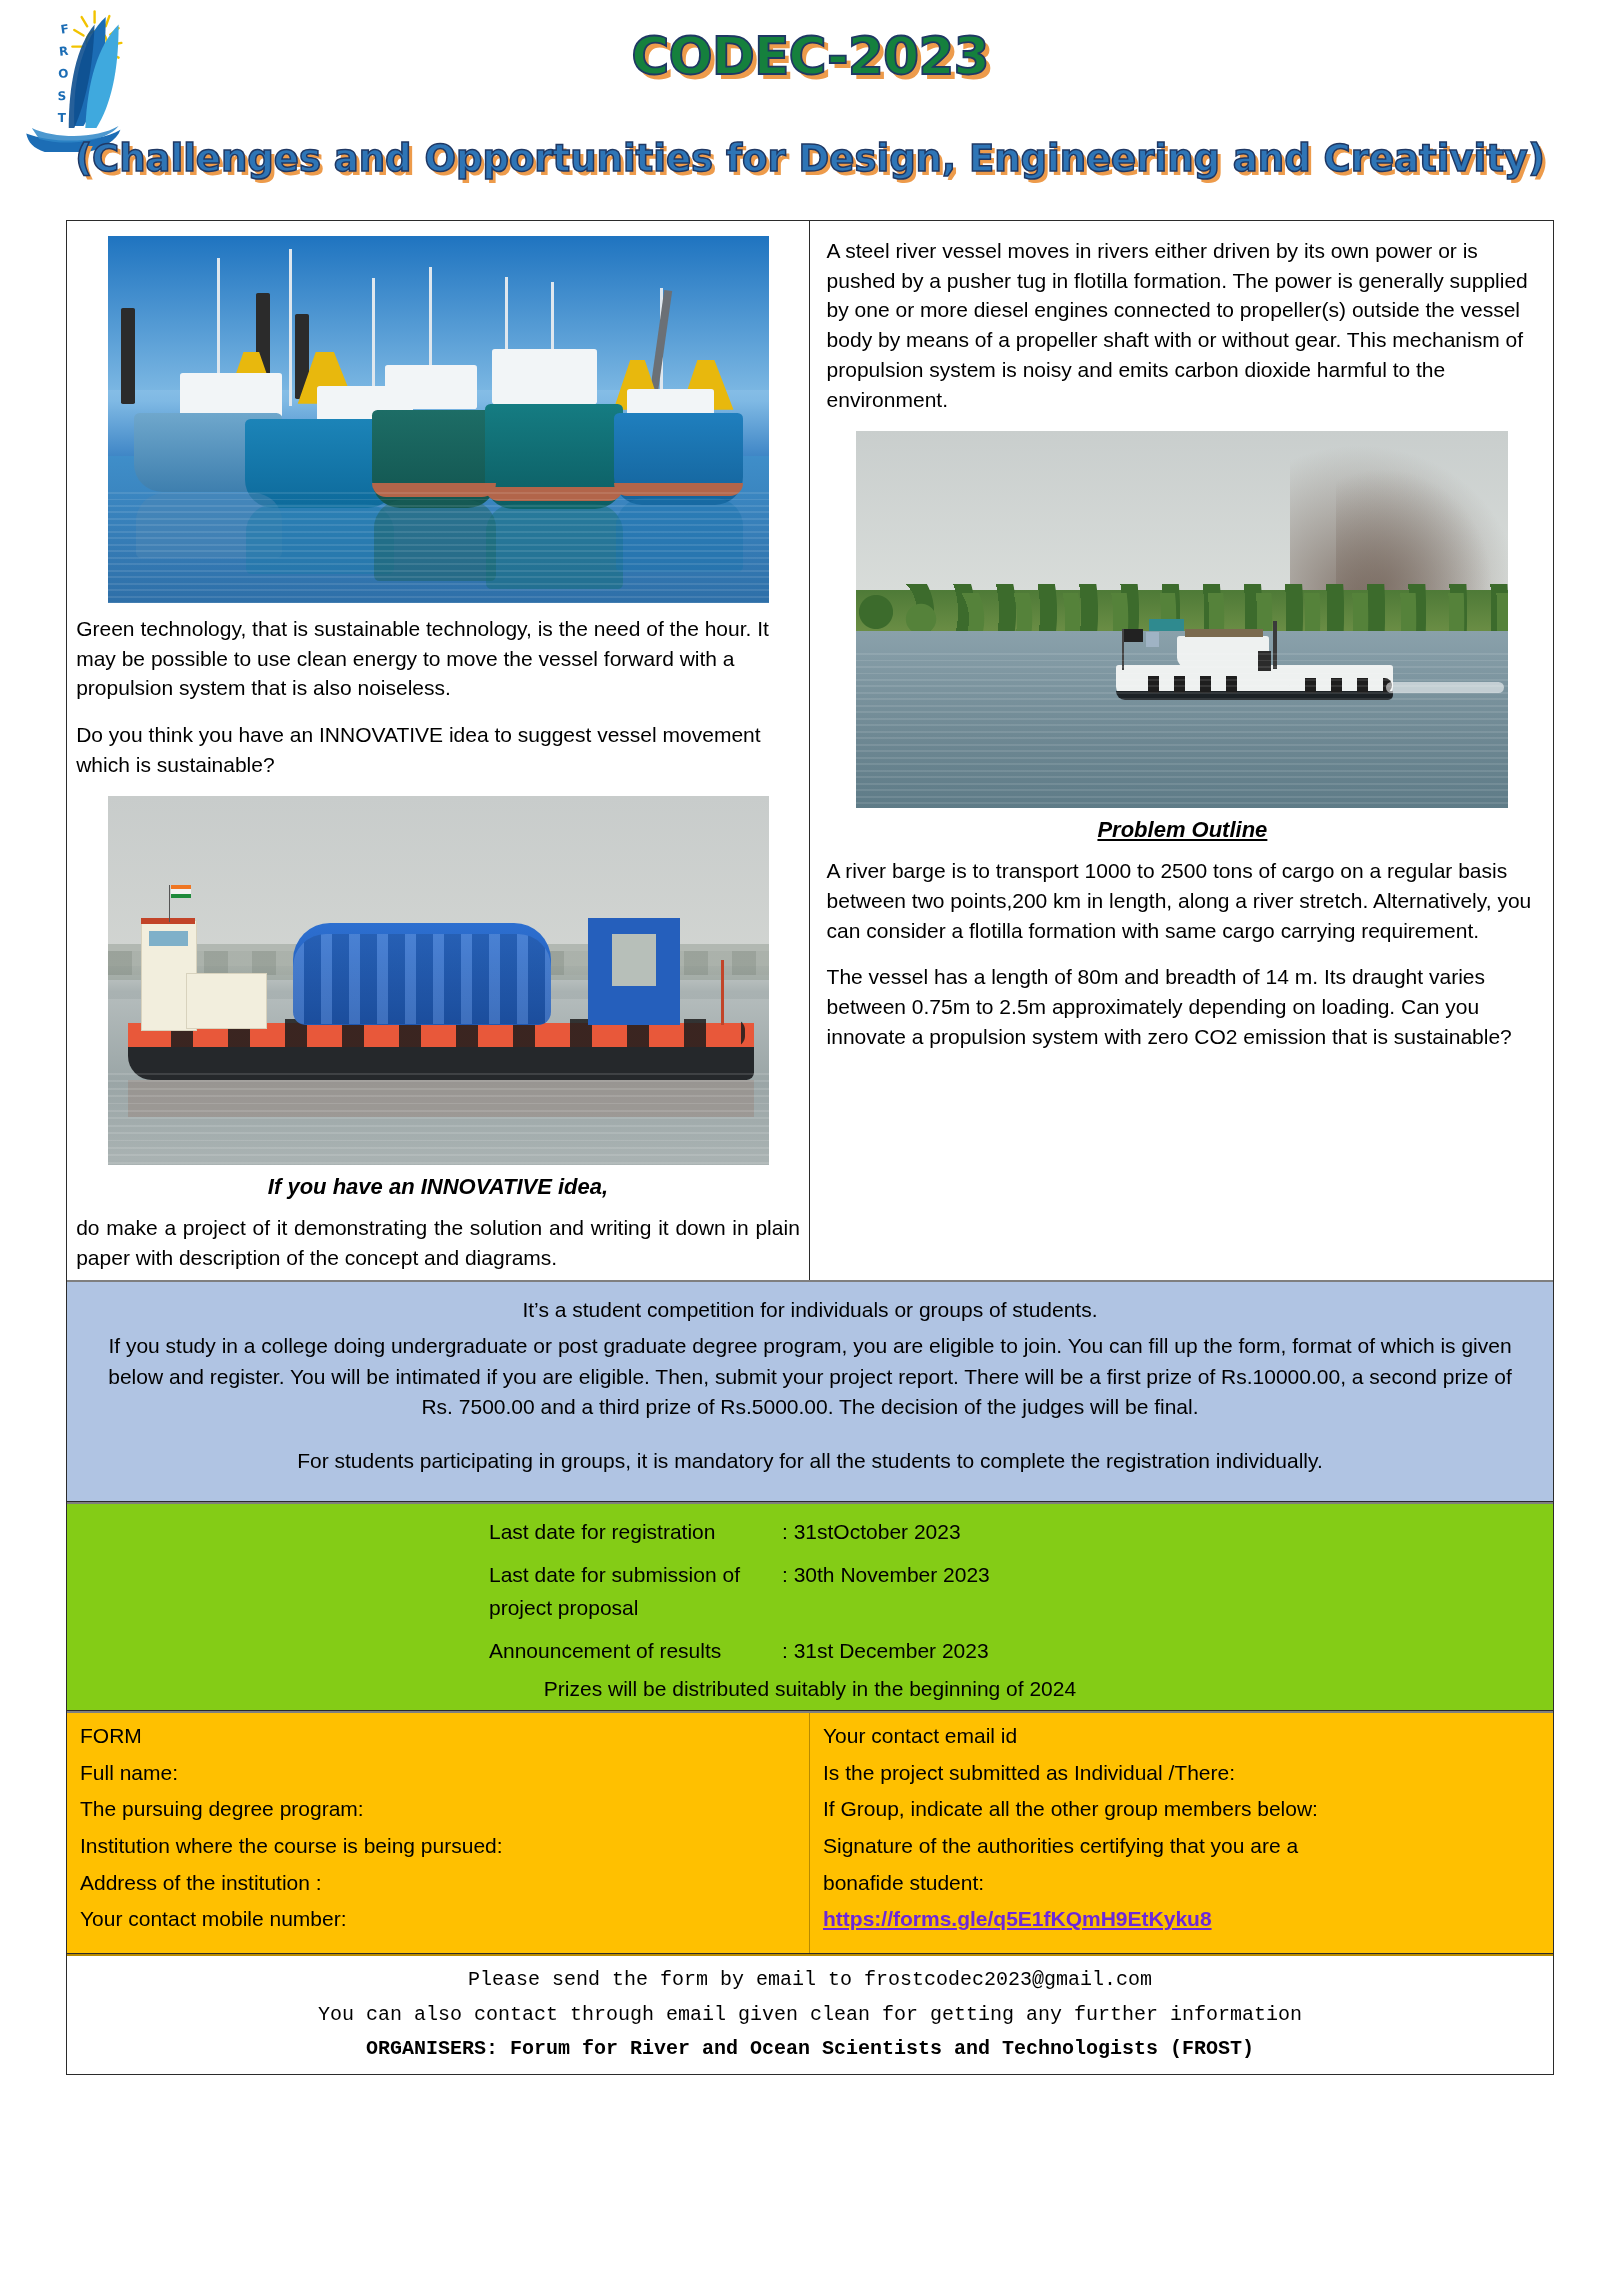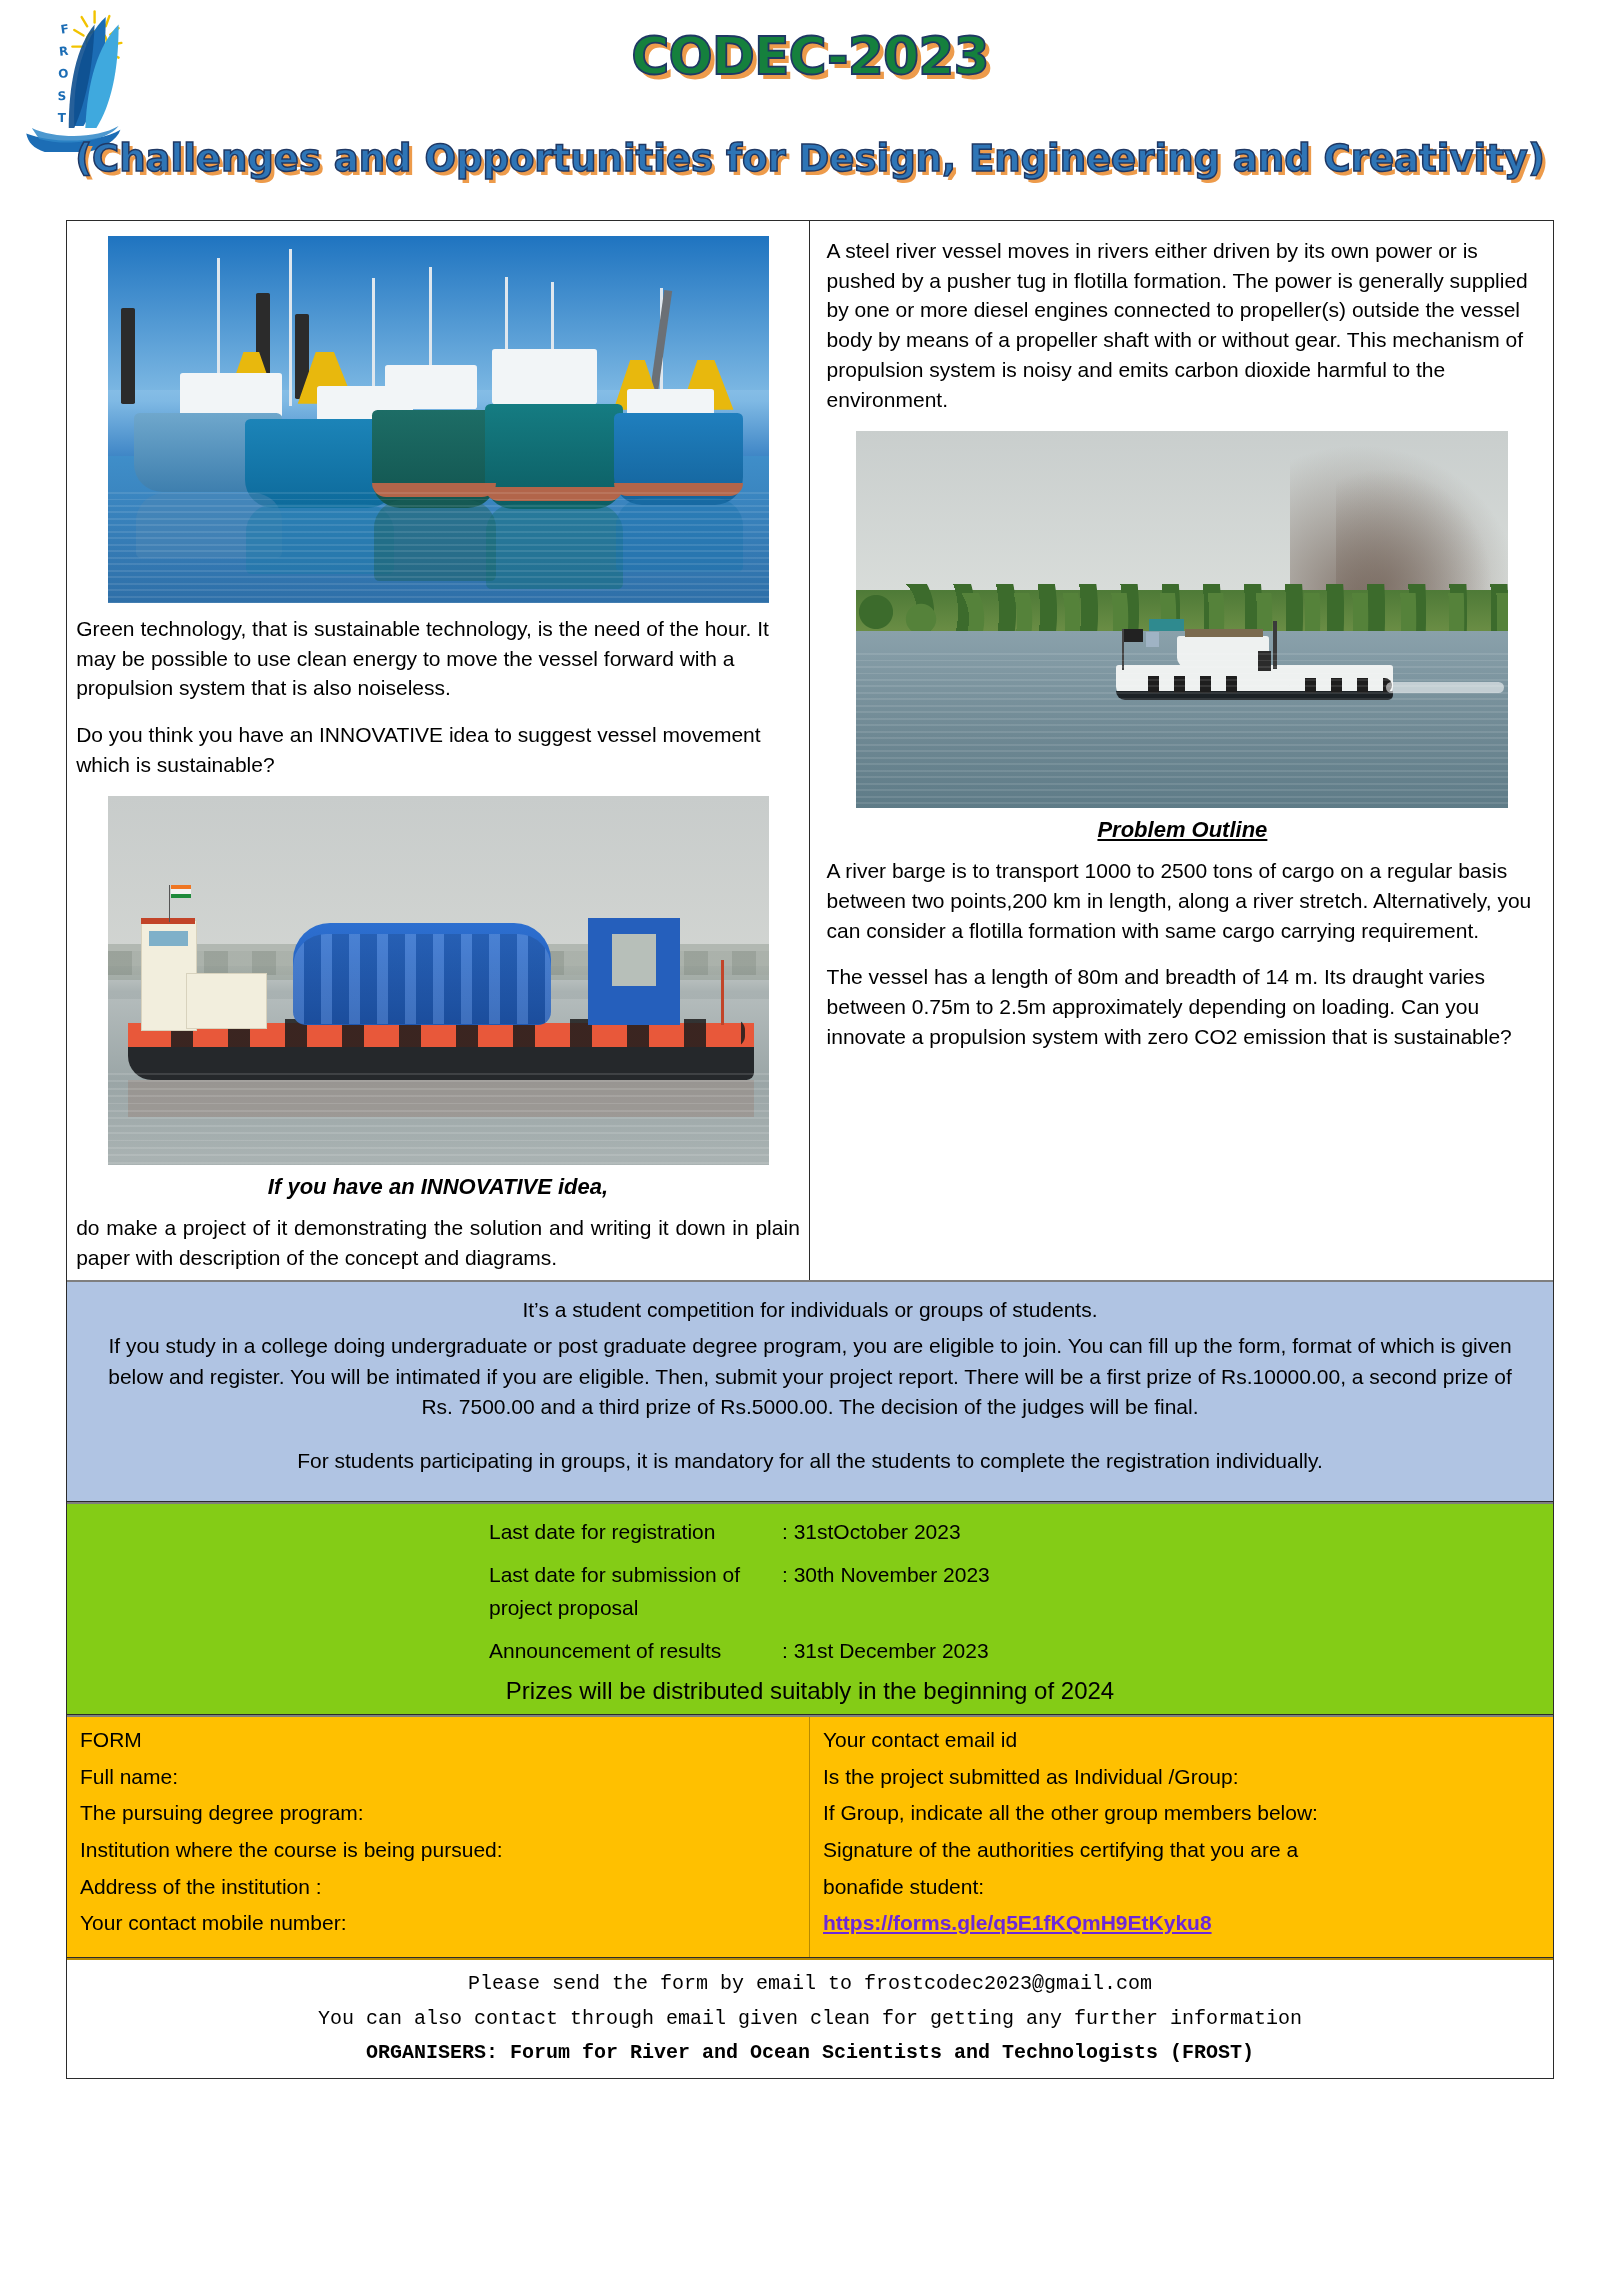--- a/index.html
+++ b/index.html
@@ -109,21 +109,21 @@
   }
   .band-blue{background:#b0c4e3;padding:13px 24px 18.5px 24px;border-top:2.3px solid #7f7f7f;}
   .band-blue p{margin:0 0 5.5px 0;font-size:21px;line-height:1.45;text-align:center;}
   .band-blue p.spaced{margin-top:24px;}
 
   .band-green{background:#84cc16;padding:11px 0 9.2px 0;border-top:2.3px solid #7f7f7f;}
   .dates{margin:0 auto;width:1052px;}
   .date-row{display:flex;font-size:21px;line-height:1.6;margin-bottom:9.2px;}
   .date-label{width:498px;padding-left:205px;box-sizing:border-box;}
   .date-value{flex:1;}
-  .prize-line{text-align:center;font-size:24px;margin-top:1.8px;}
+  .prize-line{text-align:center;font-size:21px;margin-top:1.8px;}
 
   .band-orange{background:#FFC000;display:flex;border-top:2.3px solid #7f7f7f;}
   .form-col{box-sizing:border-box;width:743px;padding:9.2px 11px 11px 13px;}
   .form-col.left{border-right:1.4px solid #b88a00;}
   .form-col p{margin:0 0 8.3px 0;font-size:21px;line-height:1.35;}
   .form-link{color:#6d28d9;font-weight:bold;text-decoration:underline;font-size:21px;}
 
   .band-footer{background:#ffffff;padding:9.2px 0 11px 0;border-top:2.3px solid #b88a00;}
   .band-footer p{margin:0 0 5.5px 0;text-align:center;font-size:20px;line-height:1.45;font-family:Liberation Mono, monospace;}
   .band-footer p.bold{font-weight:bold;margin-bottom:0;}
@@ -334,21 +334,21 @@
     <div class="form-col left">
       <p>FORM</p>
       <p>Full name:</p>
       <p>The pursuing degree program:</p>
       <p>Institution where the course is being pursued:</p>
       <p>Address of the institution :</p>
       <p>Your contact mobile number:</p>
     </div>
     <div class="form-col">
       <p>Your contact email id</p>
-      <p>Is the project submitted as Individual /Group:</p>
+      <p>Is the project submitted as Individual /There:</p>
       <p>If Group, indicate all the other group members below:</p>
       <p>Signature of the authorities certifying that you are a</p>
       <p>bonafide student:</p>
       <p><a class="form-link" href="#">https://forms.gle/q5E1fKQmH9EtKyku8</a></p>
     </div>
   </div>
 
   <div class="band band-footer" style="border-left:none;border-right:none;border-bottom:none;">
     <p>Please send the form by email to frostcodec2023@gmail.com</p>
     <p>You can also contact through email given clean for getting any further information</p>

